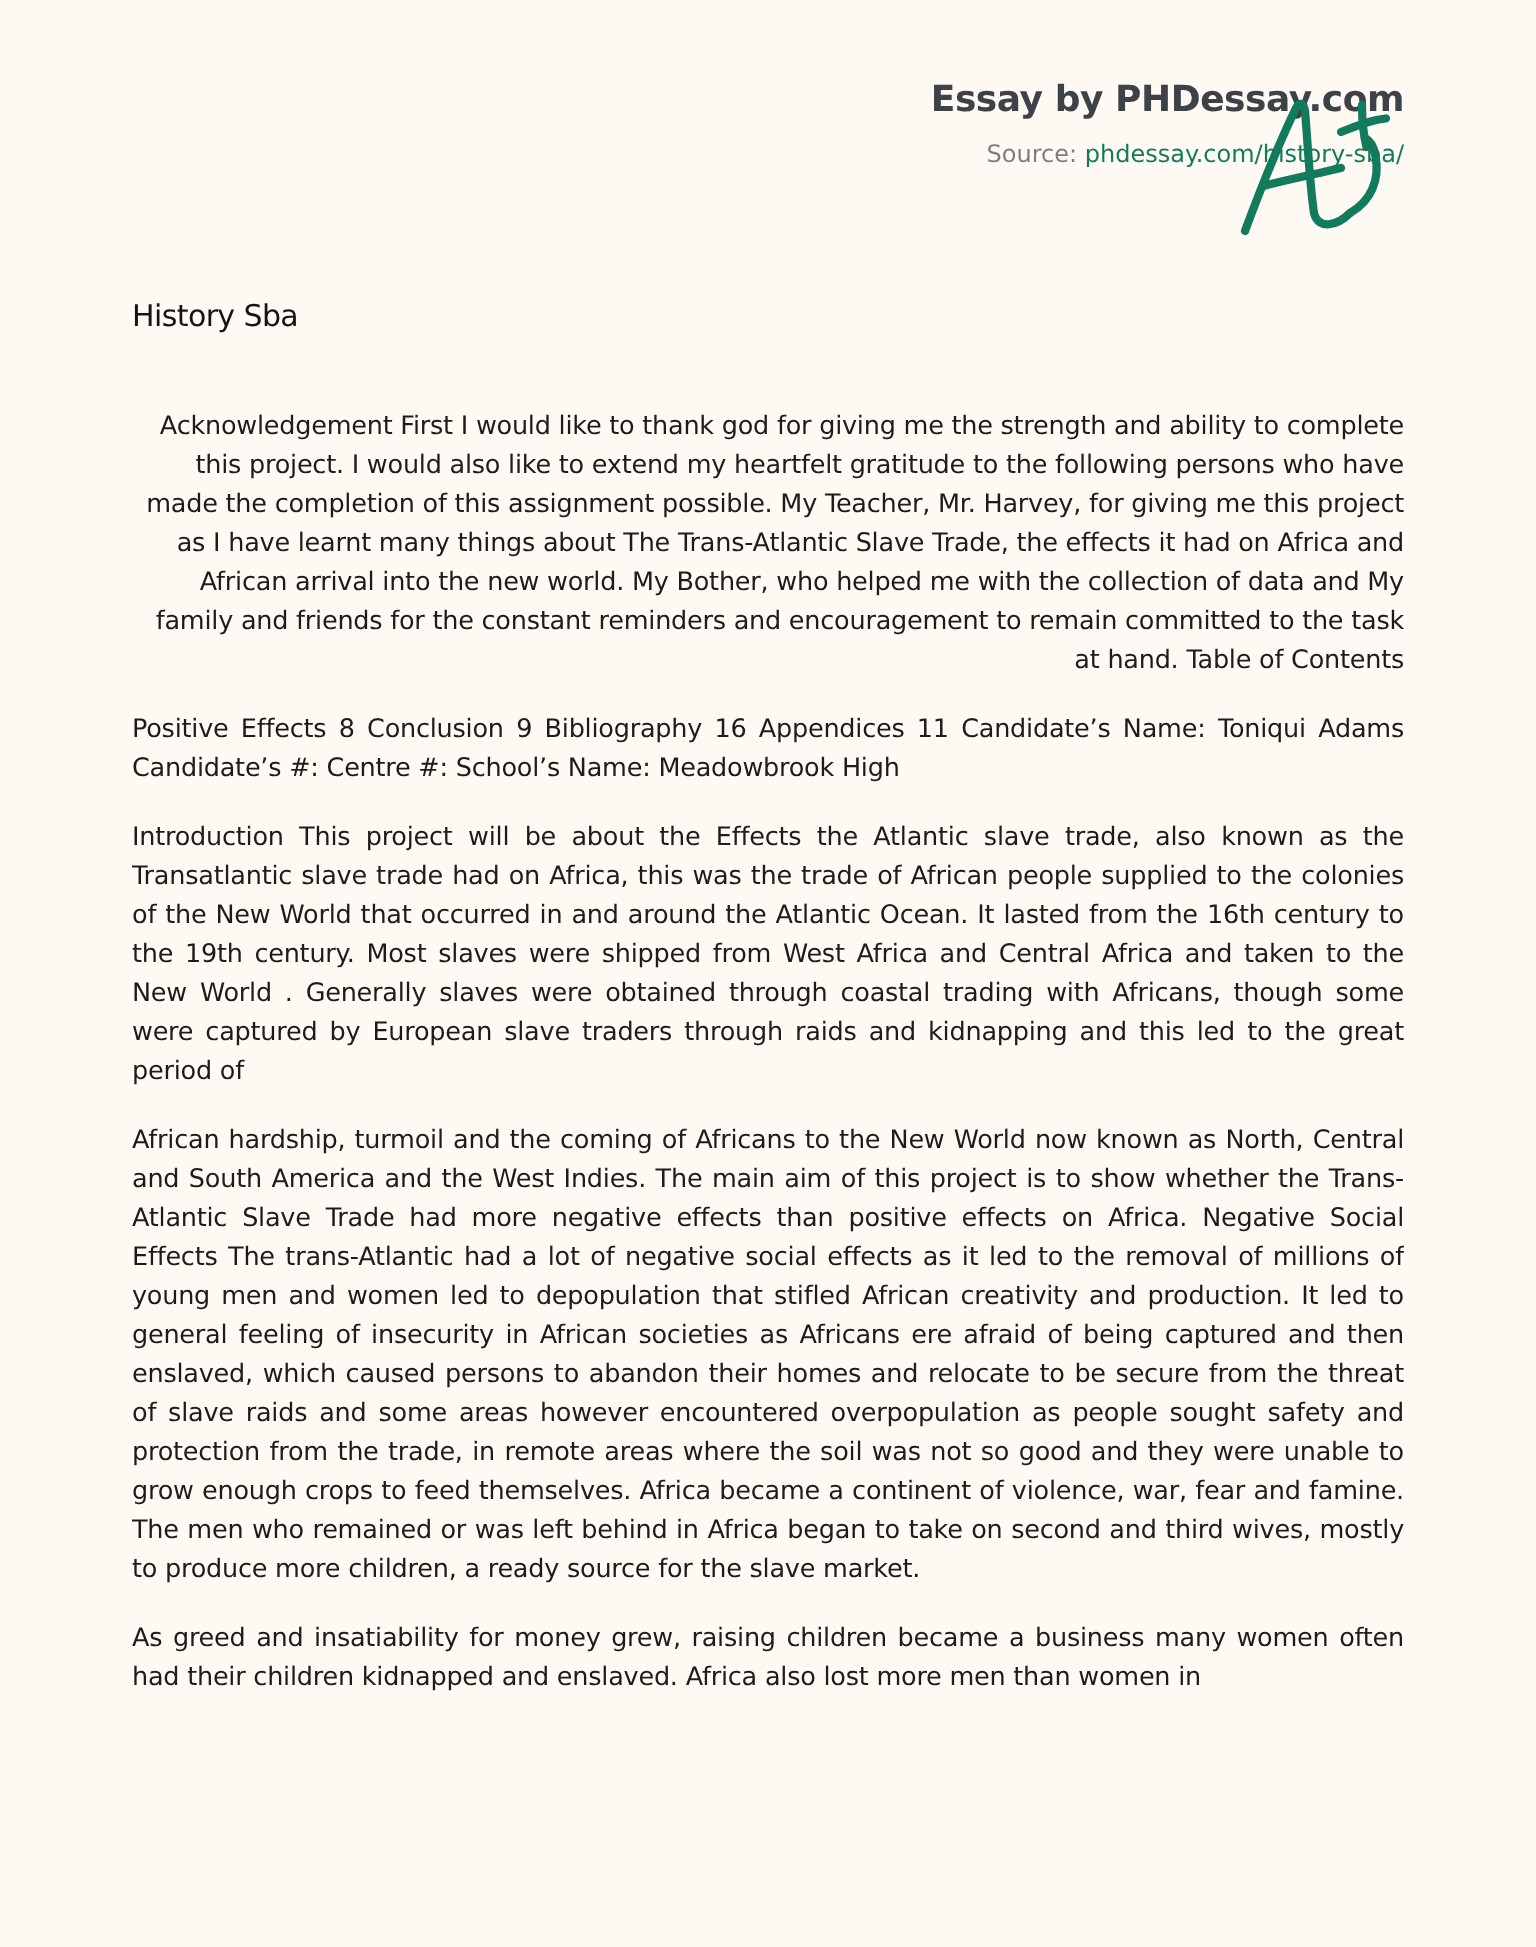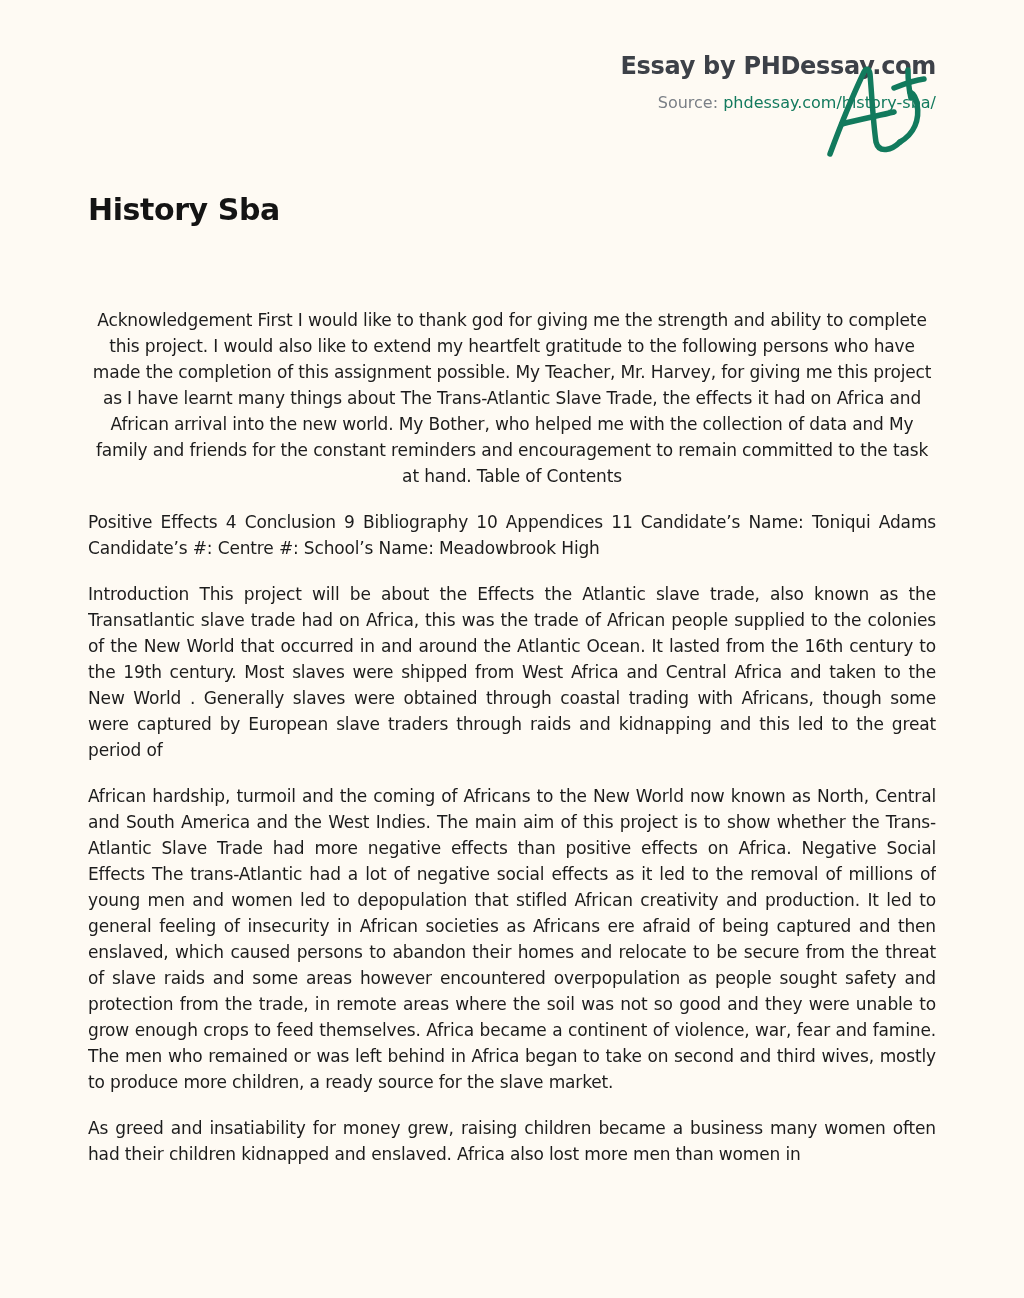--- a/index.html
+++ b/index.html
@@ -46,22 +46,22 @@
     left: 822px;
     top: 62px;
     width: 110px;
     height: 100px;
   }
   .doc-title {
     position: absolute;
     left: 88px;
     top: 190px;
     margin: 0;
-    font-size: 30px;
-    font-weight: bold;
+    font-size: 20px;
+    font-weight: normal;
     color: #141414;
     letter-spacing: -0.4px;
     line-height: 40px;
   }
   .content {
     position: absolute;
     left: 88px;
     top: 271px;
     width: 848px;
     height: 979px;
@@ -69,22 +69,21 @@
   }
   .content p {
     margin: 0 0 20px 0;
     font-size: 17px;
     line-height: 26px;
     text-align: justify;
     color: #1c1c1c;
     letter-spacing: -0.15px;
   }
   .content p.left {
-    text-align: center;
-    margin-top: 36px;
+    text-align: right;
   }
 </style>
 </head>
 <body>
 
 <div class="header">
   <h2 class="site-title">Essay by PHDessay.com</h2>
   <div class="source">
     <span>Source:</span>
     <a href="#">phdessay.com/history-sba/</a>
@@ -102,17 +101,17 @@
 
     <path d="M72 26 C 82 22, 92 18, 102 17"></path>
     <path d="M86 8 C 86 18, 87 28, 89 36"></path>
   </svg>
 </div>
 
 <h1 class="doc-title">History Sba</h1>
 
 <div class="content">
   <p class="left">Acknowledgement First I would like to thank god for giving me the strength and ability to complete this project. I would also like to extend my heartfelt gratitude to the following persons who have made the completion of this assignment possible. My Teacher, Mr. Harvey, for giving me this project as I have learnt many things about The Trans-Atlantic Slave Trade, the effects it had on Africa and African arrival into the new world. My Bother, who helped me with the collection of data and My family and friends for the constant reminders and encouragement to remain committed to the task at hand. Table of Contents</p>
-  <p>Positive Effects 4 Conclusion 9 Bibliography 10 Appendices 11 Candidate’s Name: Toniqui Adams Candidate’s #: Centre #: School’s Name: Meadowbrook High</p>
+  <p>Positive Effects 8 Conclusion 9 Bibliography 16 Appendices 11 Candidate’s Name: Toniqui Adams Candidate’s #: Centre #: School’s Name: Meadowbrook High</p>
   <p>Introduction This project will be about the Effects the Atlantic slave trade, also known as the Transatlantic slave trade had on Africa, this was the trade of African people supplied to the colonies of the New World that occurred in and around the Atlantic Ocean. It lasted from the 16th century to the 19th century. Most slaves were shipped from West Africa and Central Africa and taken to the New World . Generally slaves were obtained through coastal trading with Africans, though some were captured by European slave traders through raids and kidnapping and this led to the great period of</p>
   <p>African hardship, turmoil and the coming of Africans to the New World now known as North, Central and South America and the West Indies. The main aim of this project is to show whether the Trans-Atlantic Slave Trade had more negative effects than positive effects on Africa. Negative Social Effects The trans-Atlantic had a lot of negative social effects as it led to the removal of millions of young men and women led to depopulation that stifled African creativity and production. It led to general feeling of insecurity in African societies as Africans ere afraid of being captured and then enslaved, which caused persons to abandon their homes and relocate to be secure from the threat of slave raids and some areas however encountered overpopulation as people sought safety and protection from the trade, in remote areas where the soil was not so good and they were unable to grow enough crops to feed themselves. Africa became a continent of violence, war, fear and famine. The men who remained or was left behind in Africa began to take on second and third wives, mostly to produce more children, a ready source for the slave market.</p>
   <p>As greed and insatiability for money grew, raising children became a business many women often had their children kidnapped and enslaved. Africa also lost more men than women in</p>
 </div>
 
 </body></html>

